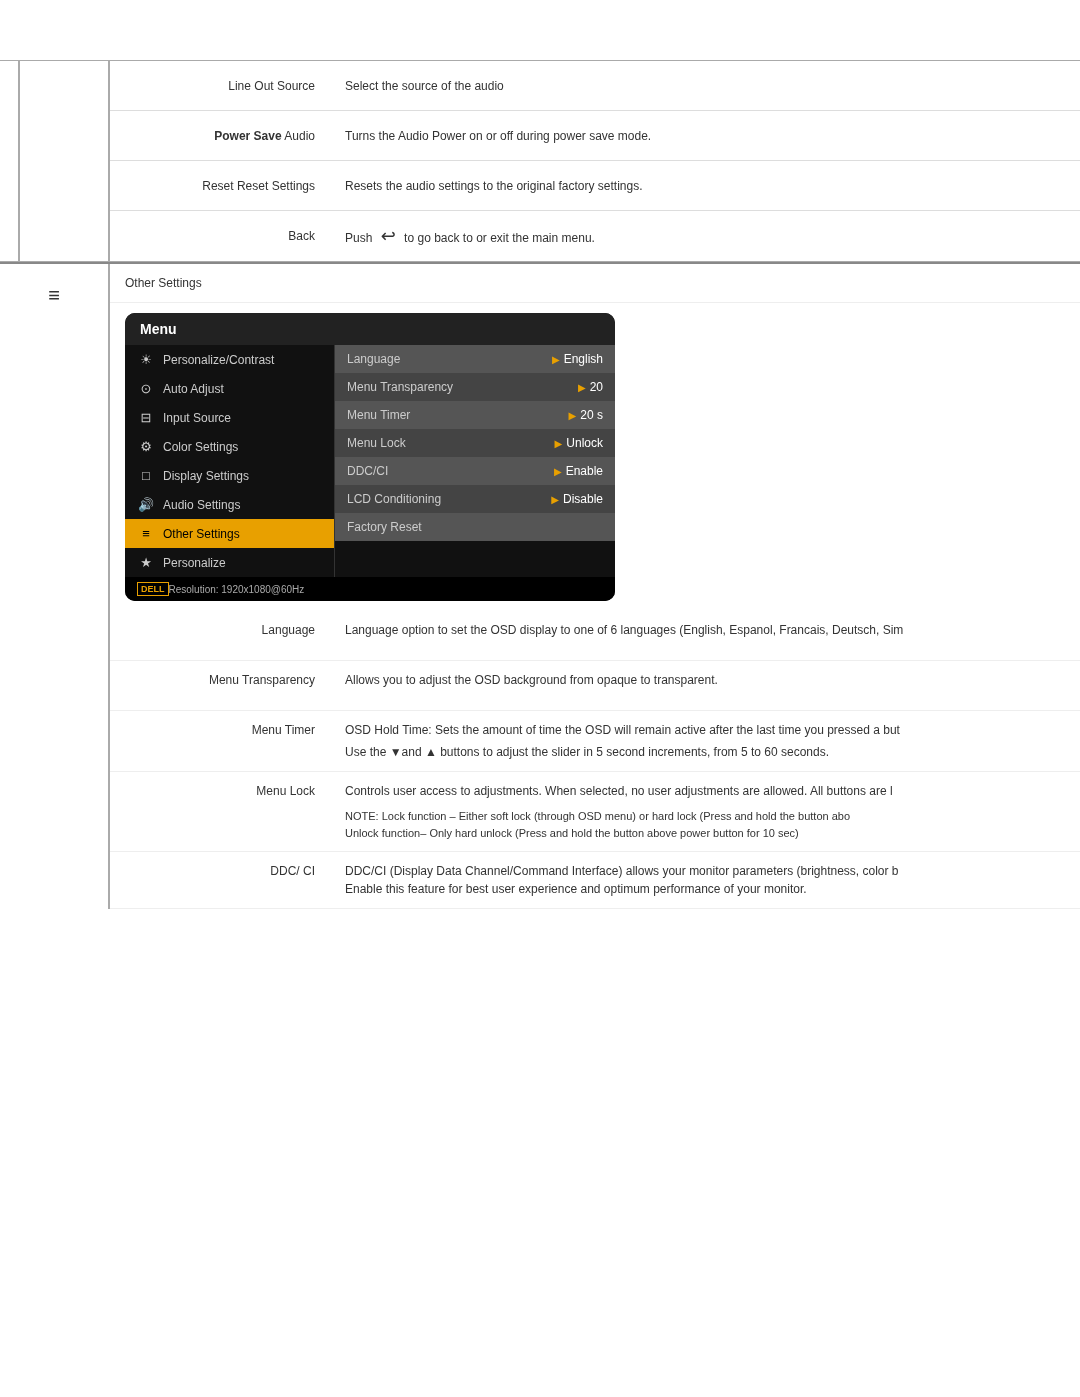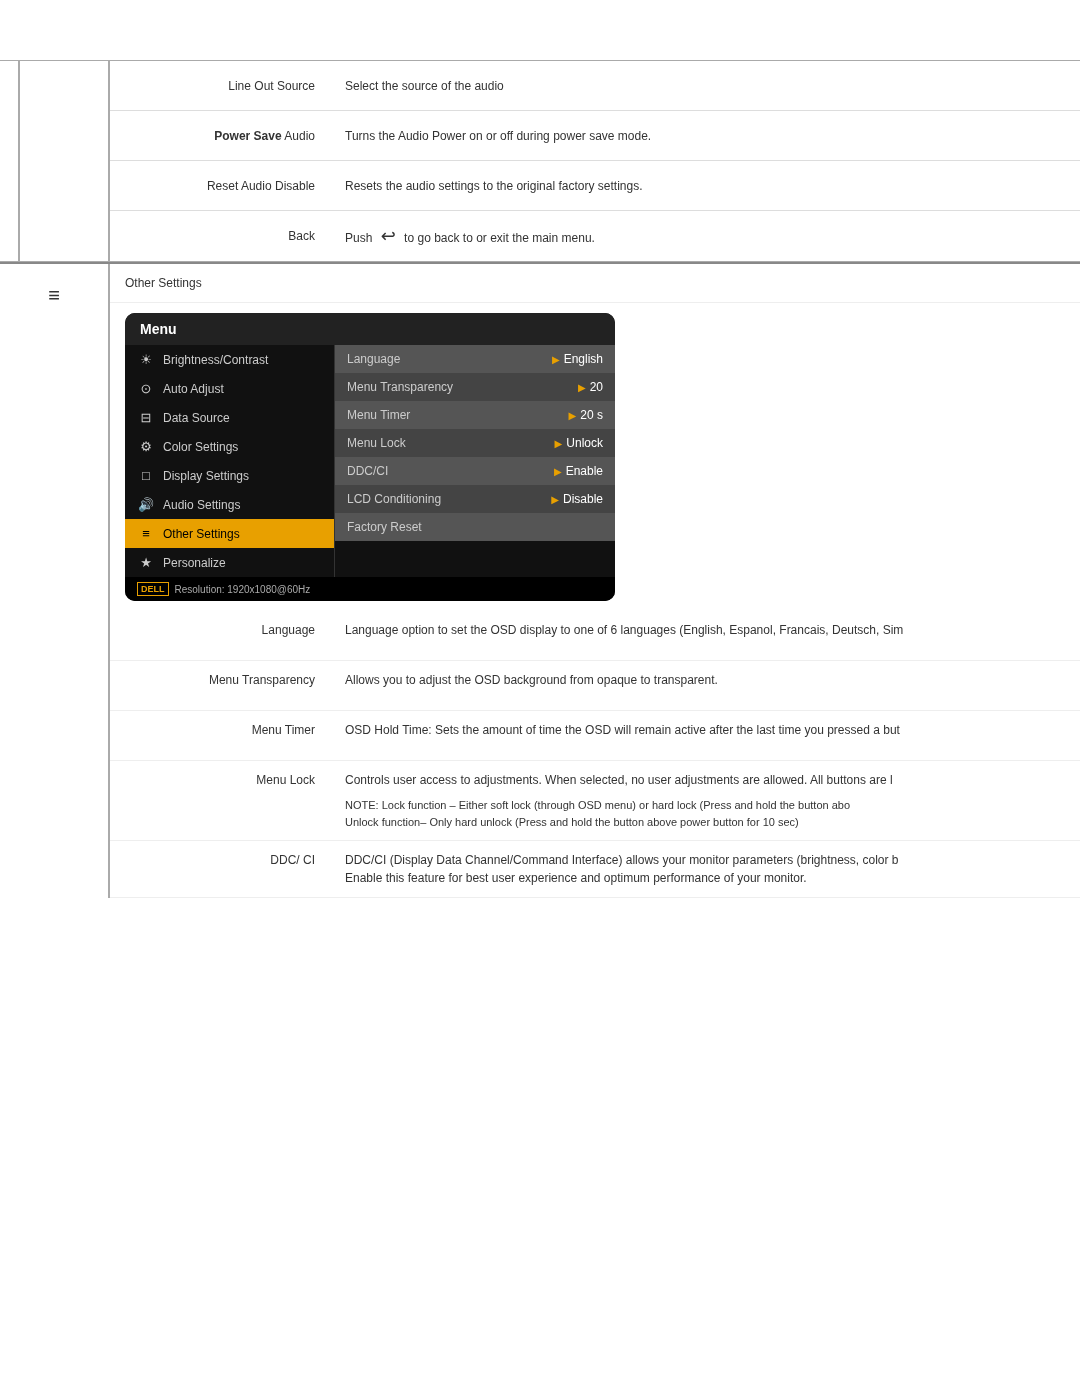--- a/index.html
+++ b/index.html
@@ -210,21 +210,21 @@
       font-size: 10px;
     }
 
     .osd-footer {
       background: #000;
       padding: 5px 12px;
       font-size: 10px;
       color: #aaa;
       display: flex;
       align-items: center;
-      gap: 6px;
+      gap: 0;
     }
 
     .osd-footer-logo {
       color: #e8a000;
       font-weight: bold;
       font-size: 9px;
       border: 1px solid #e8a000;
       padding: 1px 3px;
     }
 
@@ -277,21 +277,21 @@
       </div>
 
       <div class="audio-row">
         <div class="audio-label">
           <span class="bold">Power Save</span> Audio
         </div>
         <div class="audio-desc">Turns the Audio Power on or off during power save mode.</div>
       </div>
 
       <div class="audio-row">
-        <div class="audio-label">Reset Audio Disable</div>
+        <div class="audio-label">Reset Reset Settings</div>
         <div class="audio-desc">Resets the audio settings to the original factory settings.</div>
       </div>
 
       <div class="audio-row">
         <div class="audio-label">Back</div>
         <div class="audio-desc">
           Push <span class="back-arrow">↩</span> to go back to or exit the main menu.
         </div>
       </div>
 
@@ -307,29 +307,29 @@
       <div class="other-header">Other Settings</div>
 
       <div class="osd-menu">
         <div class="osd-title">Menu</div>
         <div class="osd-body">
 
           <div class="osd-left">
 
             <div class="osd-item">
               <span class="osd-item-icon">☀</span>
-              <span class="osd-item-label">Brightness/Contrast</span>
+              <span class="osd-item-label">Personalize/Contrast</span>
             </div>
             <div class="osd-item">
               <span class="osd-item-icon">⊙</span>
               <span class="osd-item-label">Auto Adjust</span>
             </div>
             <div class="osd-item">
               <span class="osd-item-icon">⊟</span>
-              <span class="osd-item-label">Data Source</span>
+              <span class="osd-item-label">Input Source</span>
             </div>
             <div class="osd-item">
               <span class="osd-item-icon">⚙</span>
               <span class="osd-item-label">Color Settings</span>
             </div>
             <div class="osd-item">
               <span class="osd-item-icon">□</span>
               <span class="osd-item-label">Display Settings</span>
             </div>
             <div class="osd-item">
@@ -413,20 +413,21 @@
 
         <div class="detail-row">
           <div class="detail-label">Menu Transparency</div>
           <div class="detail-desc">Allows you to adjust the OSD background from opaque to transparent.</div>
         </div>
 
         <div class="detail-row">
           <div class="detail-label">Menu Timer</div>
           <div class="detail-desc">
             <div>OSD Hold Time: Sets the amount of time the OSD will remain active after the last time you pressed a but</div>
+            <div style="margin-top:4px;">Use the ▼and ▲ buttons to adjust the slider in 5 second increments, from 5 to 60 seconds.</div>
           </div>
         </div>
 
         <div class="detail-row">
           <div class="detail-label">Menu Lock</div>
           <div class="detail-desc">
             <div>Controls user access to adjustments. When selected, no user adjustments are allowed. All buttons are l</div>
             <div style="margin-top:8px; font-size:11px; white-space:pre-line;">NOTE: Lock function – Either soft lock (through OSD menu) or hard lock (Press and hold the button abo
 Unlock function– Only hard unlock (Press and hold the button above power button for 10 sec)</div>
           </div>

